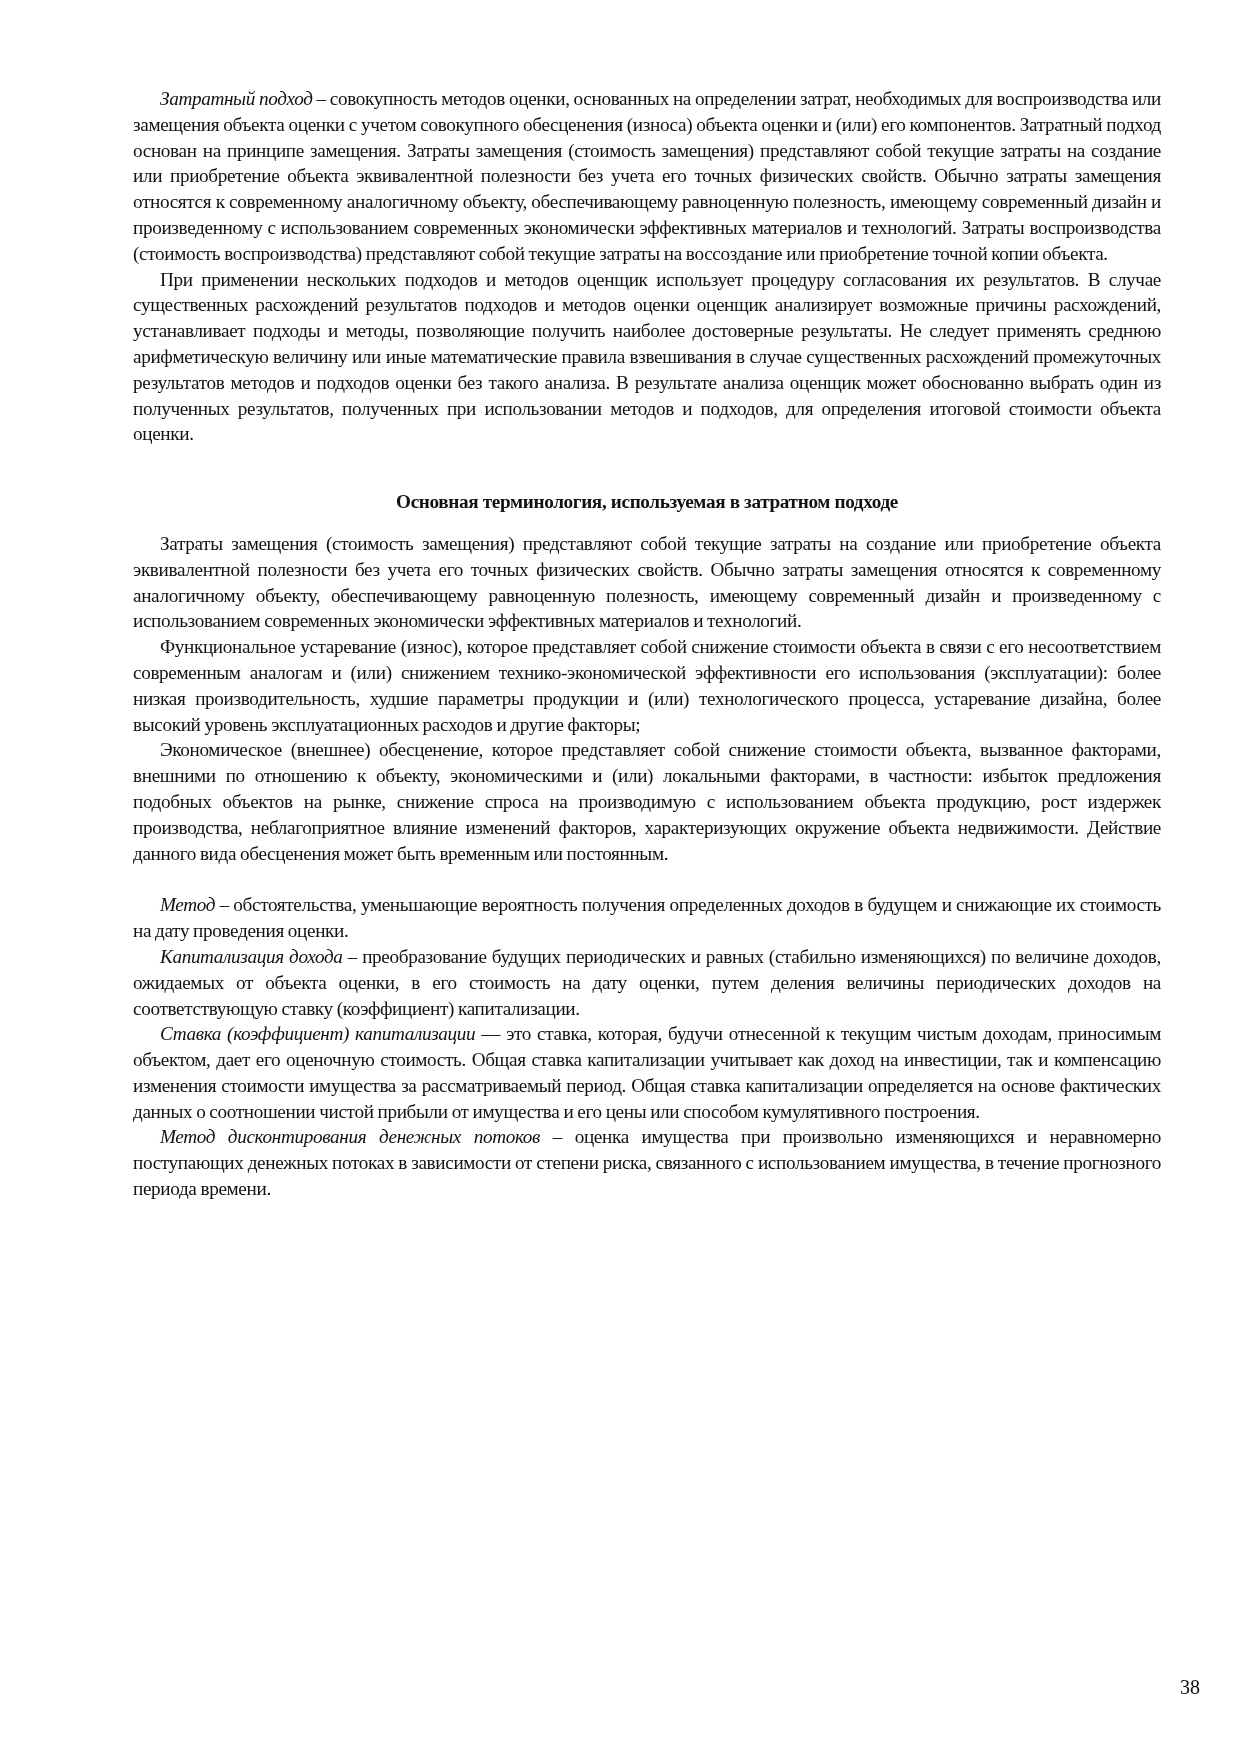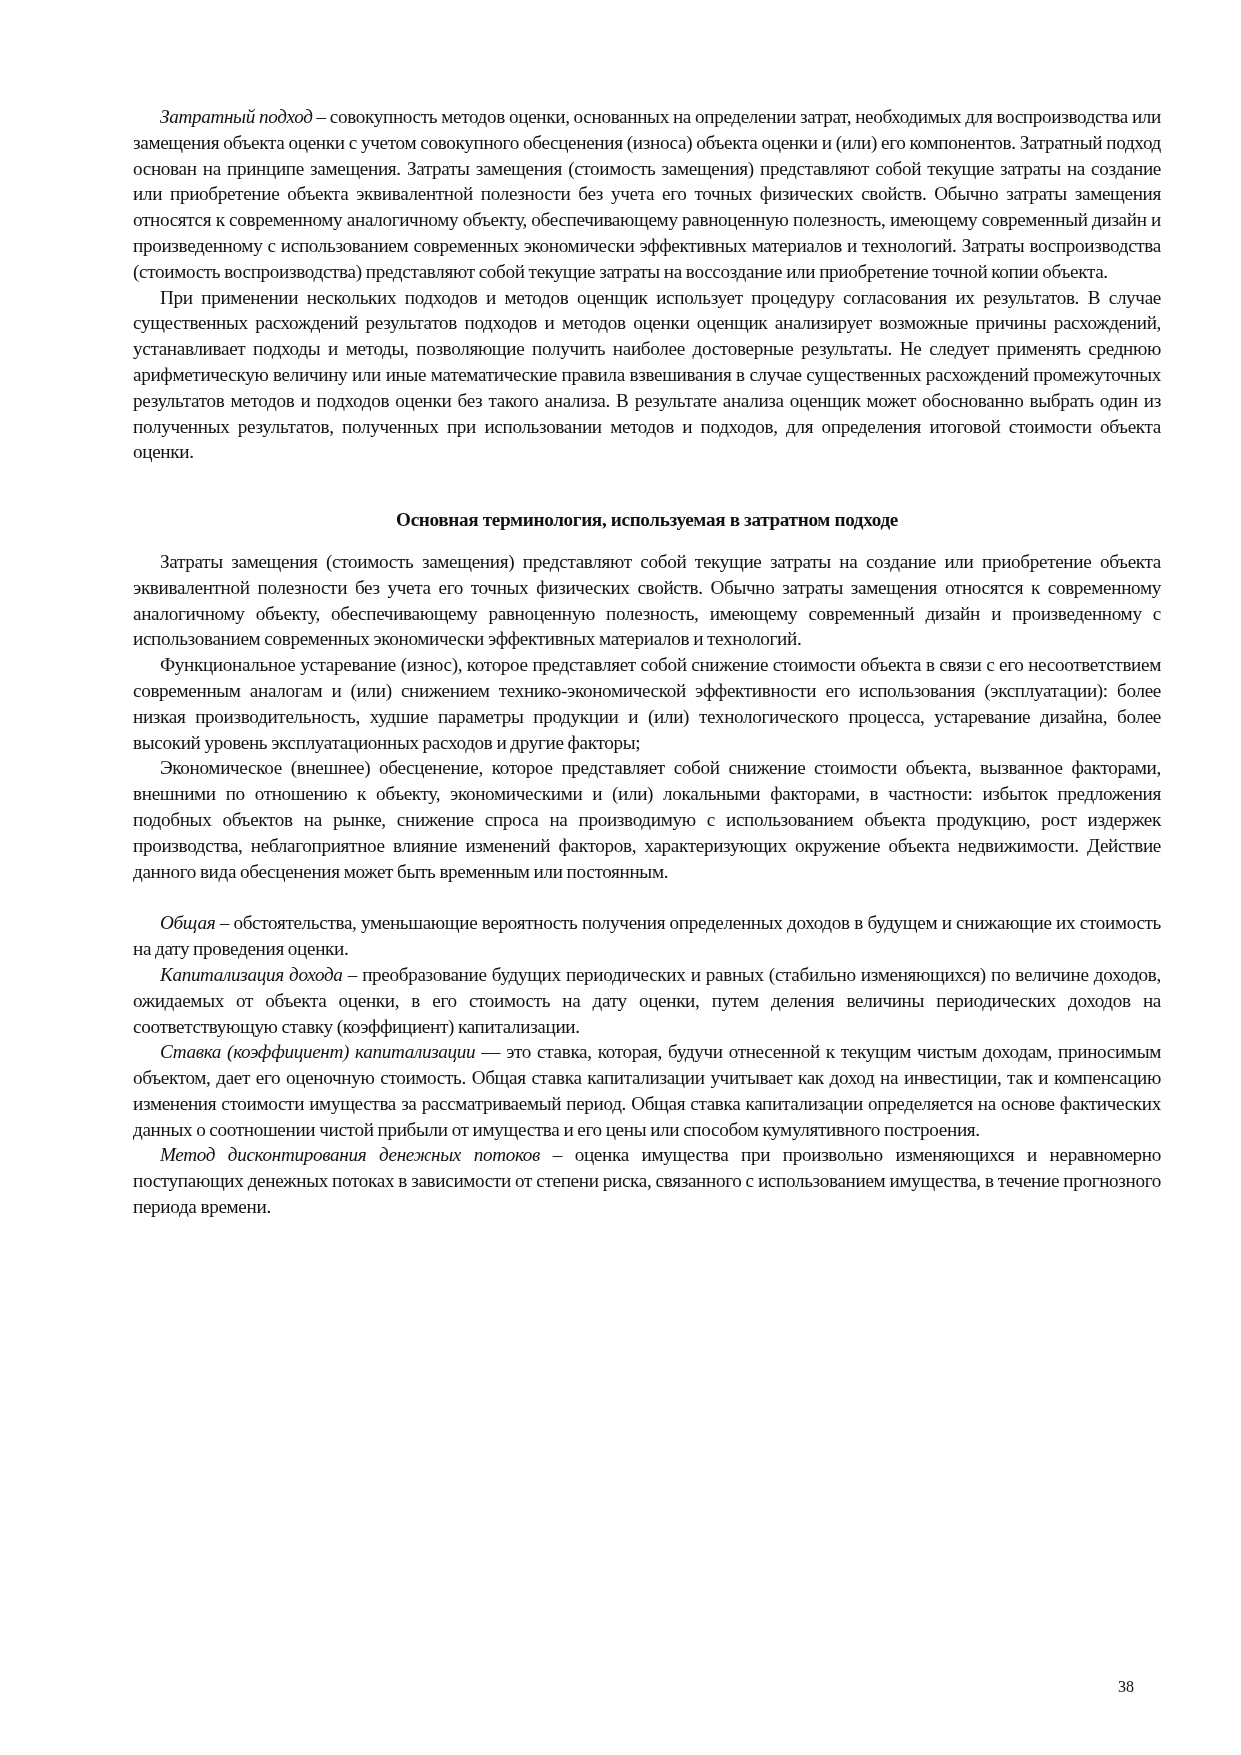--- a/index.html
+++ b/index.html
@@ -7,21 +7,21 @@
       width: 1241px;
       height: 1755px;
       position: relative;
       overflow: hidden;
       font-family: "Liberation Serif", "DejaVu Serif", serif;
       color: #111111;
     }
     .page {
       position: absolute;
       left: 133px;
-      top: 104px;
+      top: 86px;
       width: 1028px;
     }
     p {
       margin: 0;
       font-size: 19.2px;
       line-height: 25.8px;
       text-align: justify;
       text-indent: 27px;
       letter-spacing: -0.35px;
       word-spacing: -0.5px;
@@ -31,23 +31,23 @@
       margin: 16px;
       font-size: 19.2px;
       line-height: 25.8px;
       font-weight: bold;
       text-align: center;
       letter-spacing: -0.35px;
     }
     .gap { height: 26px; }
     .page-number {
       position: absolute;
-      left: 1118px;
+      left: 1180px;
       top: 1676px;
-      font-size: 16px;
+      font-size: 20px;
       line-height: 22px;
     }
   </style>
 </head>
 <body>
 
 <div class="page">
 
   <p><em>Затратный подход</em><span> – совокупность методов оценки, основанных на определении затрат, необходимых для воспроизводства или замещения объекта оценки с учетом совокупного обесценения (износа) объекта оценки и (или) его компонентов. Затратный подход основан на принципе замещения. Затраты замещения (стоимость замещения) представляют собой текущие затраты на создание или приобретение объекта эквивалентной полезности без учета его точных физических свойств. Обычно затраты замещения относятся к современному аналогичному объекту, обеспечивающему равноценную полезность, имеющему современный дизайн и произведенному с использованием современных экономически эффективных материалов и технологий. Затраты воспроизводства (стоимость воспроизводства) представляют собой текущие затраты на воссоздание или приобретение точной копии объекта.</span></p>
 
@@ -57,20 +57,20 @@
 
   <h2>Основная терминология, используемая в затратном подходе</h2>
 
   <p>Затраты замещения (стоимость замещения) представляют собой текущие затраты на создание или приобретение объекта эквивалентной полезности без учета его точных физических свойств. Обычно затраты замещения относятся к современному аналогичному объекту, обеспечивающему равноценную полезность, имеющему современный дизайн и произведенному с использованием современных экономически эффективных материалов и технологий.</p>
   <p>Функциональное устаревание (износ), которое представляет собой снижение стоимости объекта в связи с его несоответствием современным аналогам и (или) снижением технико-экономической эффективности его использования (эксплуатации): более низкая производительность, худшие параметры продукции и (или) технологического процесса, устаревание дизайна, более высокий уровень эксплуатационных расходов и другие факторы;</p>
   <p>Экономическое (внешнее) обесценение, которое представляет собой снижение стоимости объекта, вызванное факторами, внешними по отношению к объекту, экономическими и (или) локальными факторами, в частности: избыток предложения подобных объектов на рынке, снижение спроса на производимую с использованием объекта продукцию, рост издержек производства, неблагоприятное влияние изменений факторов, характеризующих окружение объекта недвижимости. Действие данного вида обесценения может быть временным или постоянным.</p>
 
   <div class="gap"></div>
 
 
-  <p><em>Общая</em><span> – обстоятельства, уменьшающие вероятность получения определенных доходов в будущем и снижающие их стоимость на дату проведения оценки.</span></p>
+  <p><em>Метод</em><span> – обстоятельства, уменьшающие вероятность получения определенных доходов в будущем и снижающие их стоимость на дату проведения оценки.</span></p>
   <p><em>Капитализация дохода</em><span> – преобразование будущих периодических и равных (стабильно изменяющихся) по величине доходов, ожидаемых от объекта оценки, в его стоимость на дату оценки, путем деления величины периодических доходов на соответствующую ставку (коэффициент) капитализации.</span></p>
   <p><em>Ставка (коэффициент) капитализации</em><span> — это ставка, которая, будучи отнесенной к текущим чистым доходам, приносимым объектом, дает его оценочную стоимость. Общая ставка капитализации учитывает как доход на инвестиции, так и компенсацию изменения стоимости имущества за рассматриваемый период. Общая ставка капитализации определяется на основе фактических данных о соотношении чистой прибыли от имущества и его цены или способом кумулятивного построения.</span></p>
   <p><em>Метод дисконтирования денежных потоков</em><span> – оценка имущества при произвольно изменяющихся и неравномерно поступающих денежных потоках в зависимости от степени риска, связанного с использованием имущества, в течение прогнозного периода времени.</span></p>
 
 </div>
 
 <div class="page-number">38</div>
 
 </body></html>

